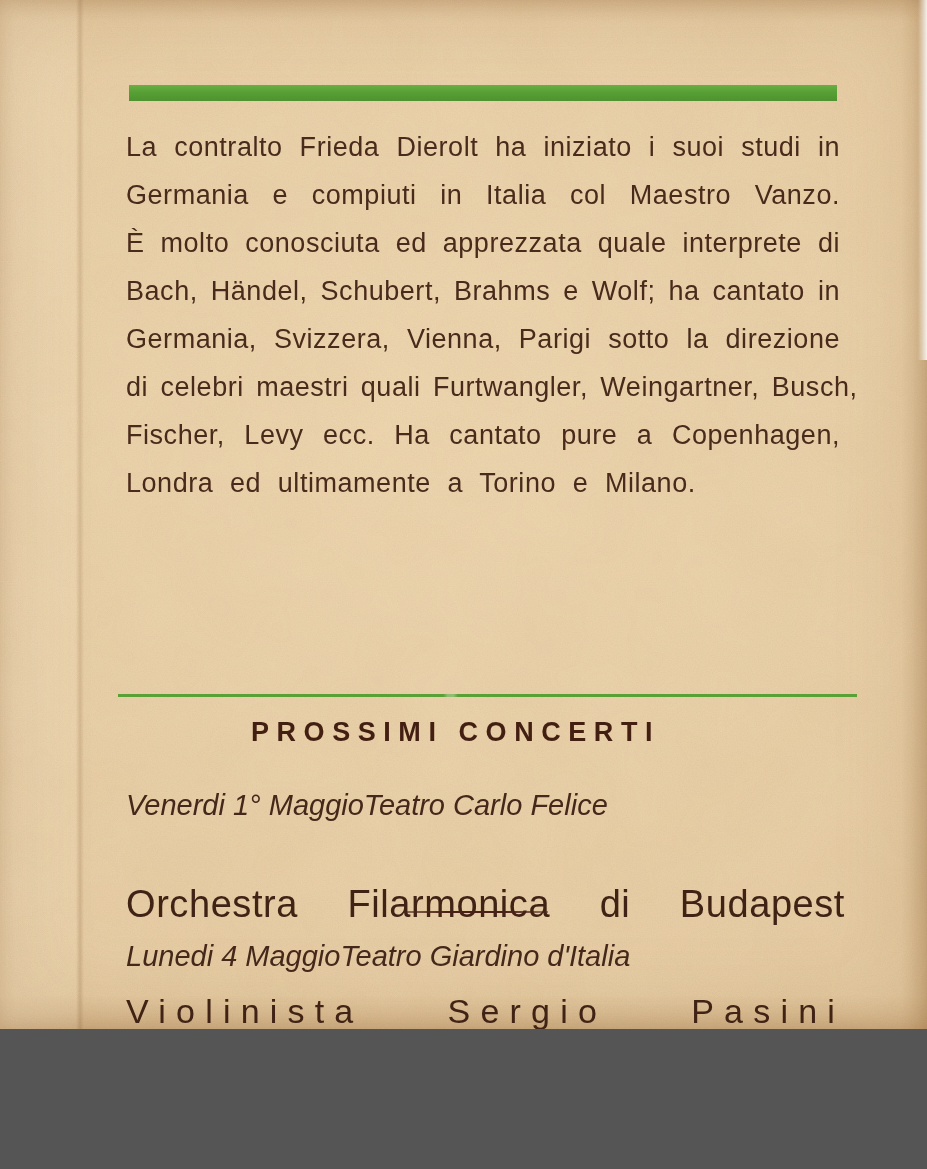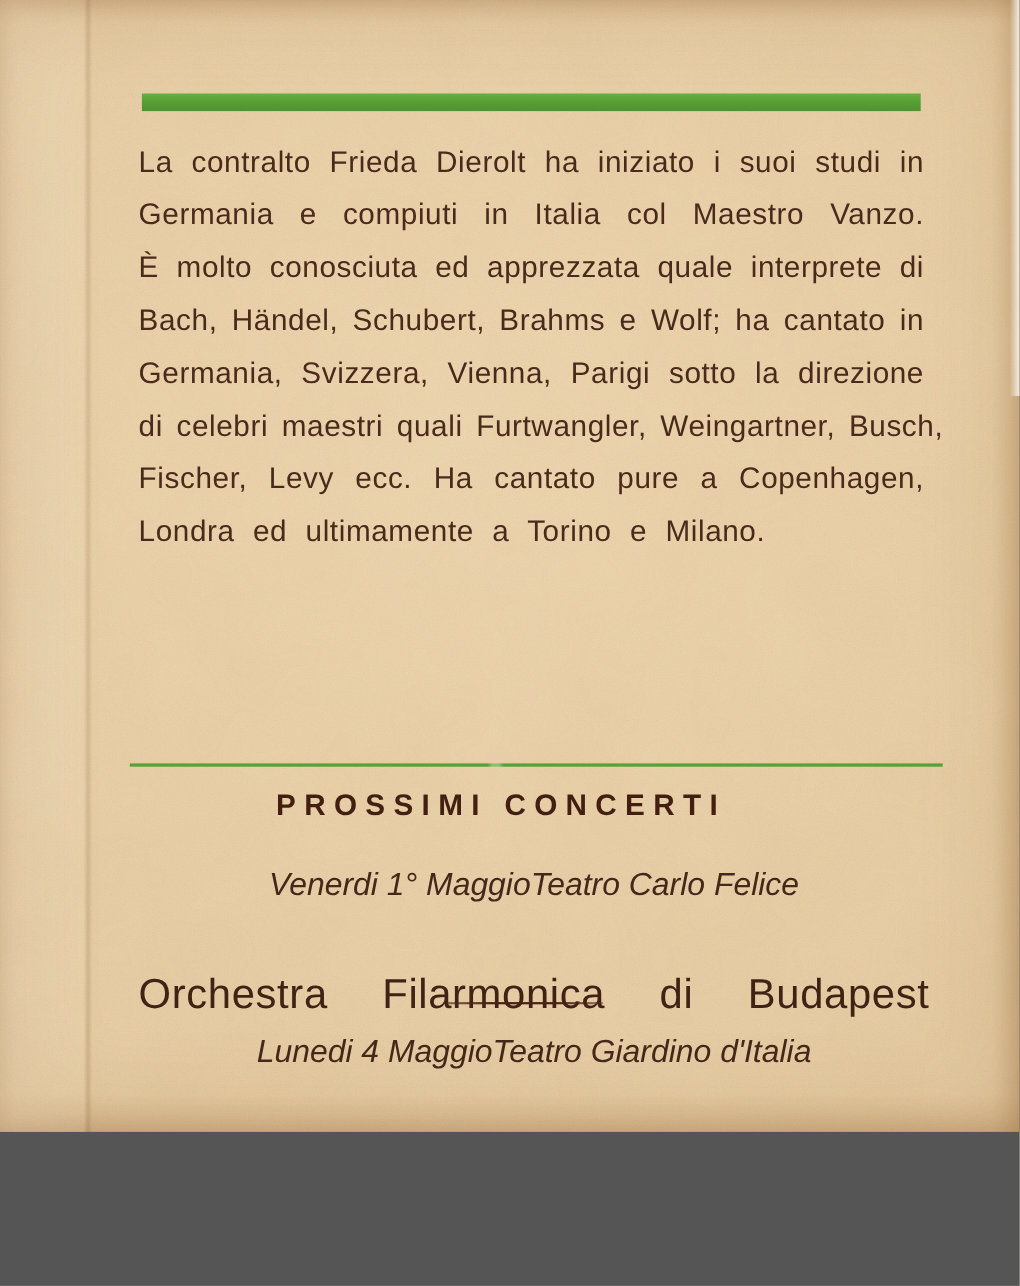--- a/index.html
+++ b/index.html
@@ -45,21 +45,21 @@
   .bio{top:123px;font-size:27px;line-height:48px;letter-spacing:.02em;word-spacing:.16em;}
   .bio2{top:521px;font-size:27px;line-height:48px;letter-spacing:.02em;word-spacing:.16em;}
   .line{display:block;text-align:justify;text-align-last:justify;text-justify:inter-word;white-space:nowrap;}
   .line.left{text-align-last:left;word-spacing:.32em;}
 
   .heading{
     top:716px;font-size:27px;line-height:32px;font-weight:700;
     letter-spacing:.28em;color:#431f12;text-align:center;padding-right:55px;width:659px;
   }
   .event-row{
-    position:absolute;left:126px;width:719px;display:flex;justify-content:center;
+    position:absolute;left:126px;width:719px;display:flex;justify-content:flex-start;
     font-size:29px;line-height:32px;font-style:italic;color:#45281a;
   }
   .row1{top:789px;}
   .row2{top:940px;}
   .performer{
     position:absolute;left:126px;width:719px;color:#40231573;color:#402315;
     text-align:justify;text-align-last:justify;white-space:nowrap;
   }
   .perf1{top:884px;font-size:38px;line-height:40px;letter-spacing:.015em;}
   .perf2{top:992px;font-size:34px;line-height:38px;letter-spacing:.30em;}
@@ -107,16 +107,17 @@
     <span>Teatro Carlo Felice</span>
   </div>
   <div class="performer perf1">Orchestra Filarmonica di Budapest</div>
 
   <div class="rule-short"></div>
 
   <div class="event-row row2">
     <span>Lunedi 4 Maggio</span>
     <span>Teatro Giardino d'Italia</span>
   </div>
+  <div class="performer perf2">Violinista Sergio Pasini</div>
 
   <div class="bar bar-bottom"></div>
 
 </div>
 
 </body></html>

